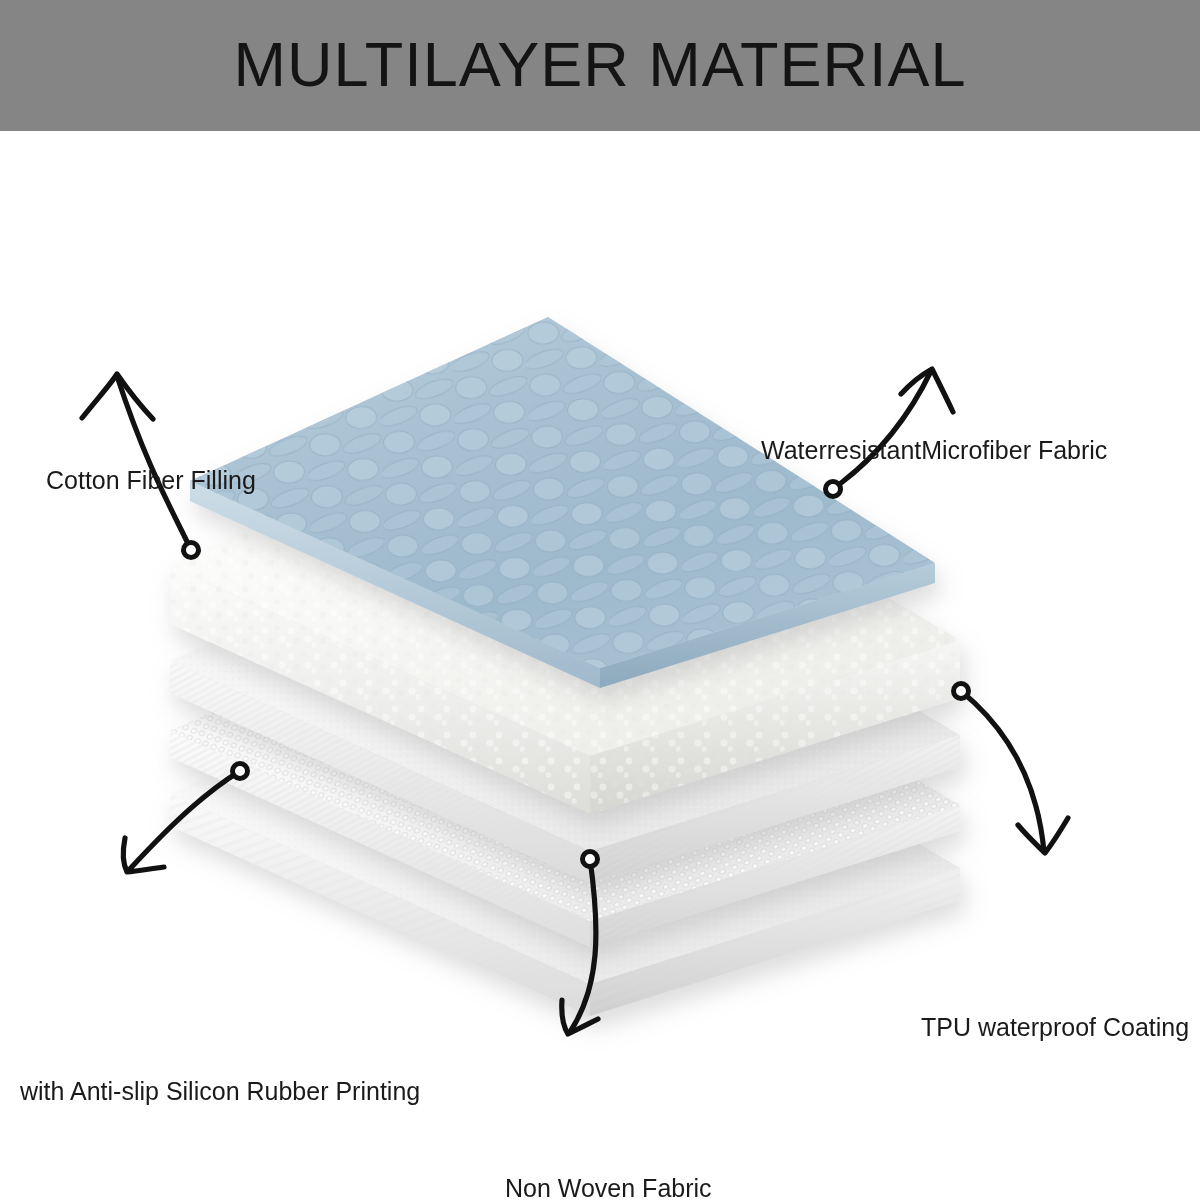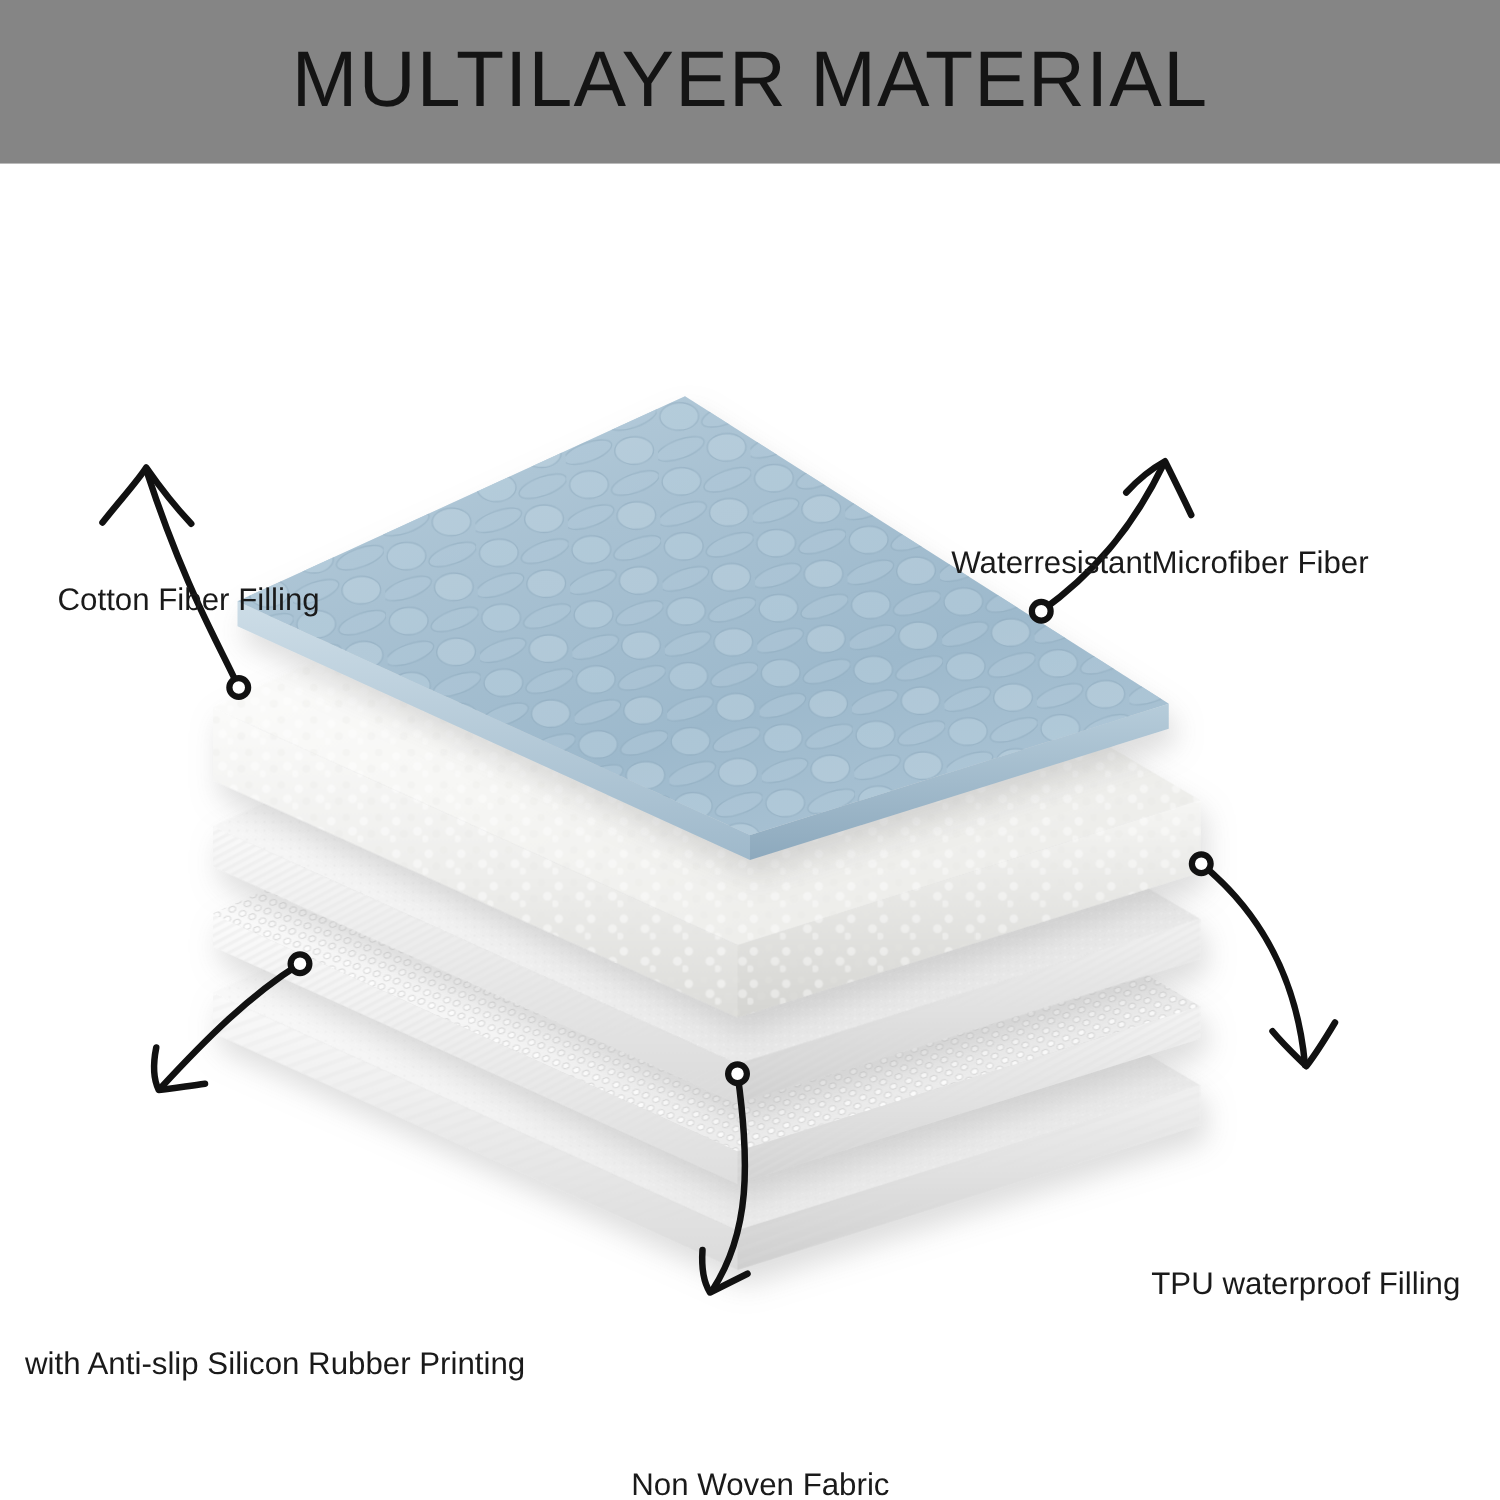--- a/index.html
+++ b/index.html
@@ -275,23 +275,23 @@
       <g>
         <path d="M240,640 C200,665 165,700 128,740"></path>
         <path d="M125,707 C122,722 123,733 127,741 C137,740 149,738 164,736"></path>
         <circle cx="240" cy="640" r="7.5" fill="#ffffff" stroke="#111111" stroke-width="5"></circle>
       </g>
     </g>
   </svg>
 
   <div class="callout-label" id="label-cotton-fiber-filling">Cotton Fiber Filling</div>
 
-  <div class="callout-label" id="label-waterresistant-microfiber-top">WaterresistantMicrofiber Fiber</div>
-
-  <div class="callout-label" id="label-tpu-waterproof-coating">TPU waterproof Filling</div>
+  <div class="callout-label" id="label-waterresistant-microfiber-top">WaterresistantMicrofiber Fabric</div>
+
+  <div class="callout-label" id="label-tpu-waterproof-coating">TPU waterproof Coating</div>
 
   <div class="callout-label" id="label-non-woven-fabric">Non Woven Fabric</div>
 
   <div class="callout-label" id="label-anti-slip-microfiber">
     <div>with Anti-slip Silicon Rubber Printing</div>
     
   </div>
 
 </div>
 

